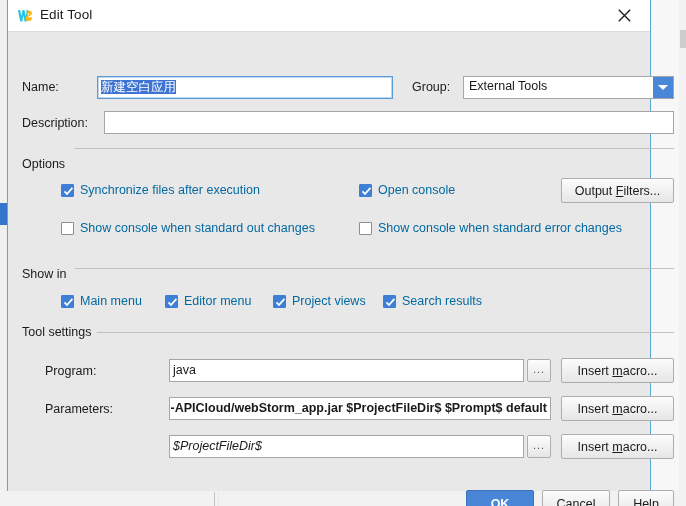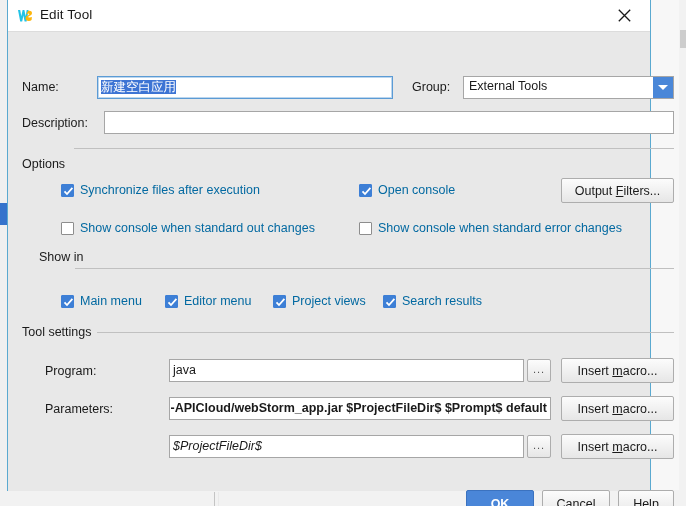--- a/index.html
+++ b/index.html
@@ -321,21 +321,21 @@
       <div class="cb" style="left:53px; top:189px;">
         <span class="box"></span>
         <span class="txt">Show console when standard out changes</span>
       </div>
 
       <div class="cb" style="left:351px; top:189px;">
         <span class="box"></span>
         <span class="txt">Show console when standard error changes</span>
       </div>
 
-      <div class="grp-title" style="left:14px; top:218px;margin-left:17px;">Show in</div>
+      <div class="grp-title" style="left:14px; top:235px;">Show in</div>
       <div class="grp-line" style="left:67px; top:236px; width:599px;"></div>
 
       <div class="cb on" style="left:53px; top:262px;">
         <span class="box">
           <svg width="11" height="11" viewBox="0 0 11 11">
               <path d="M1.5 5.4 L4 8 L9.4 1.9" stroke="#ffffff" stroke-width="1.8" fill="none"></path>
             </svg>
         </span>
         <span class="txt">Main menu</span>
       </div>

